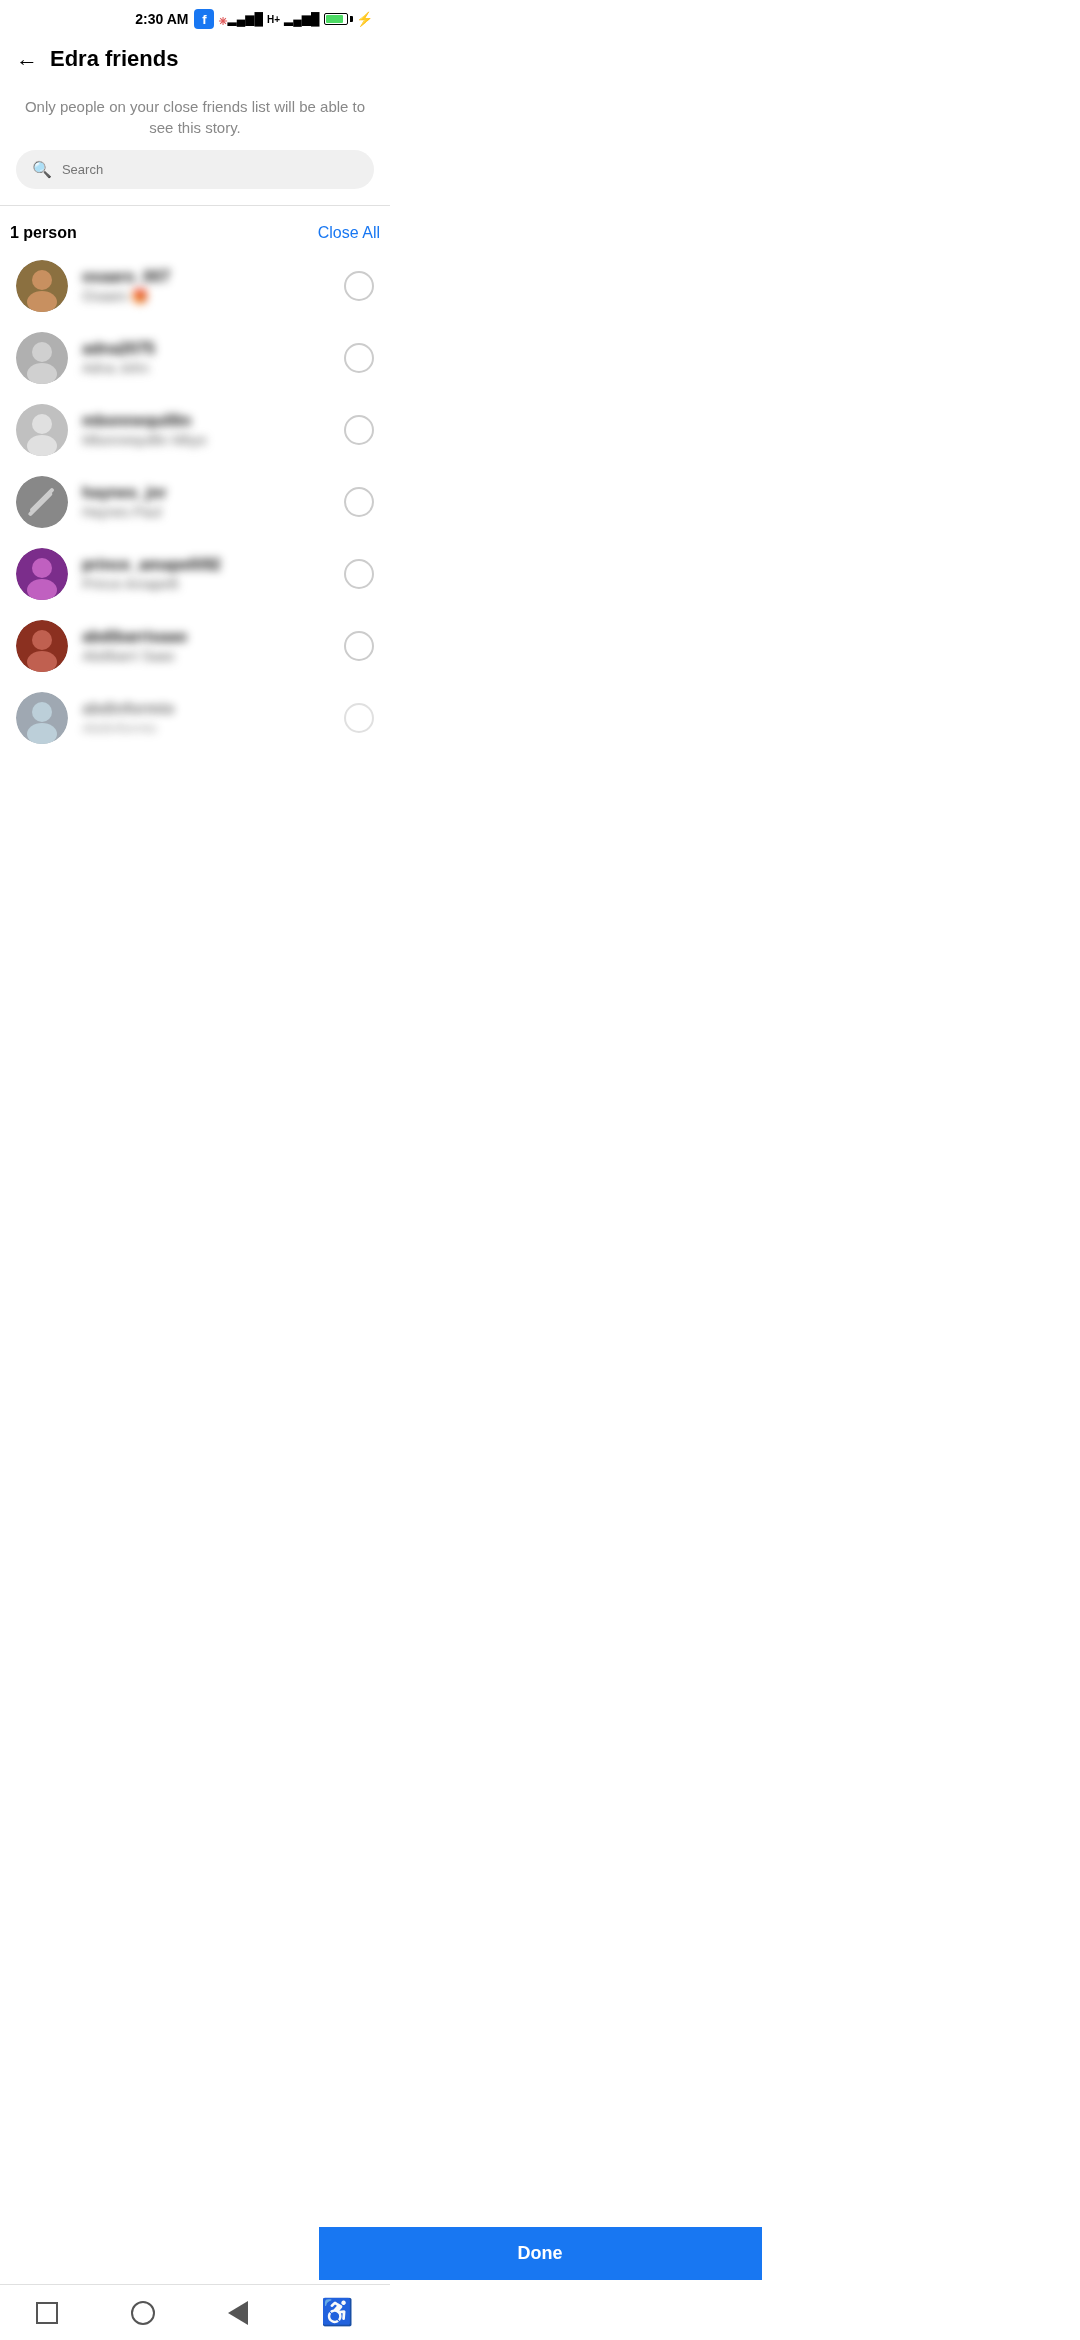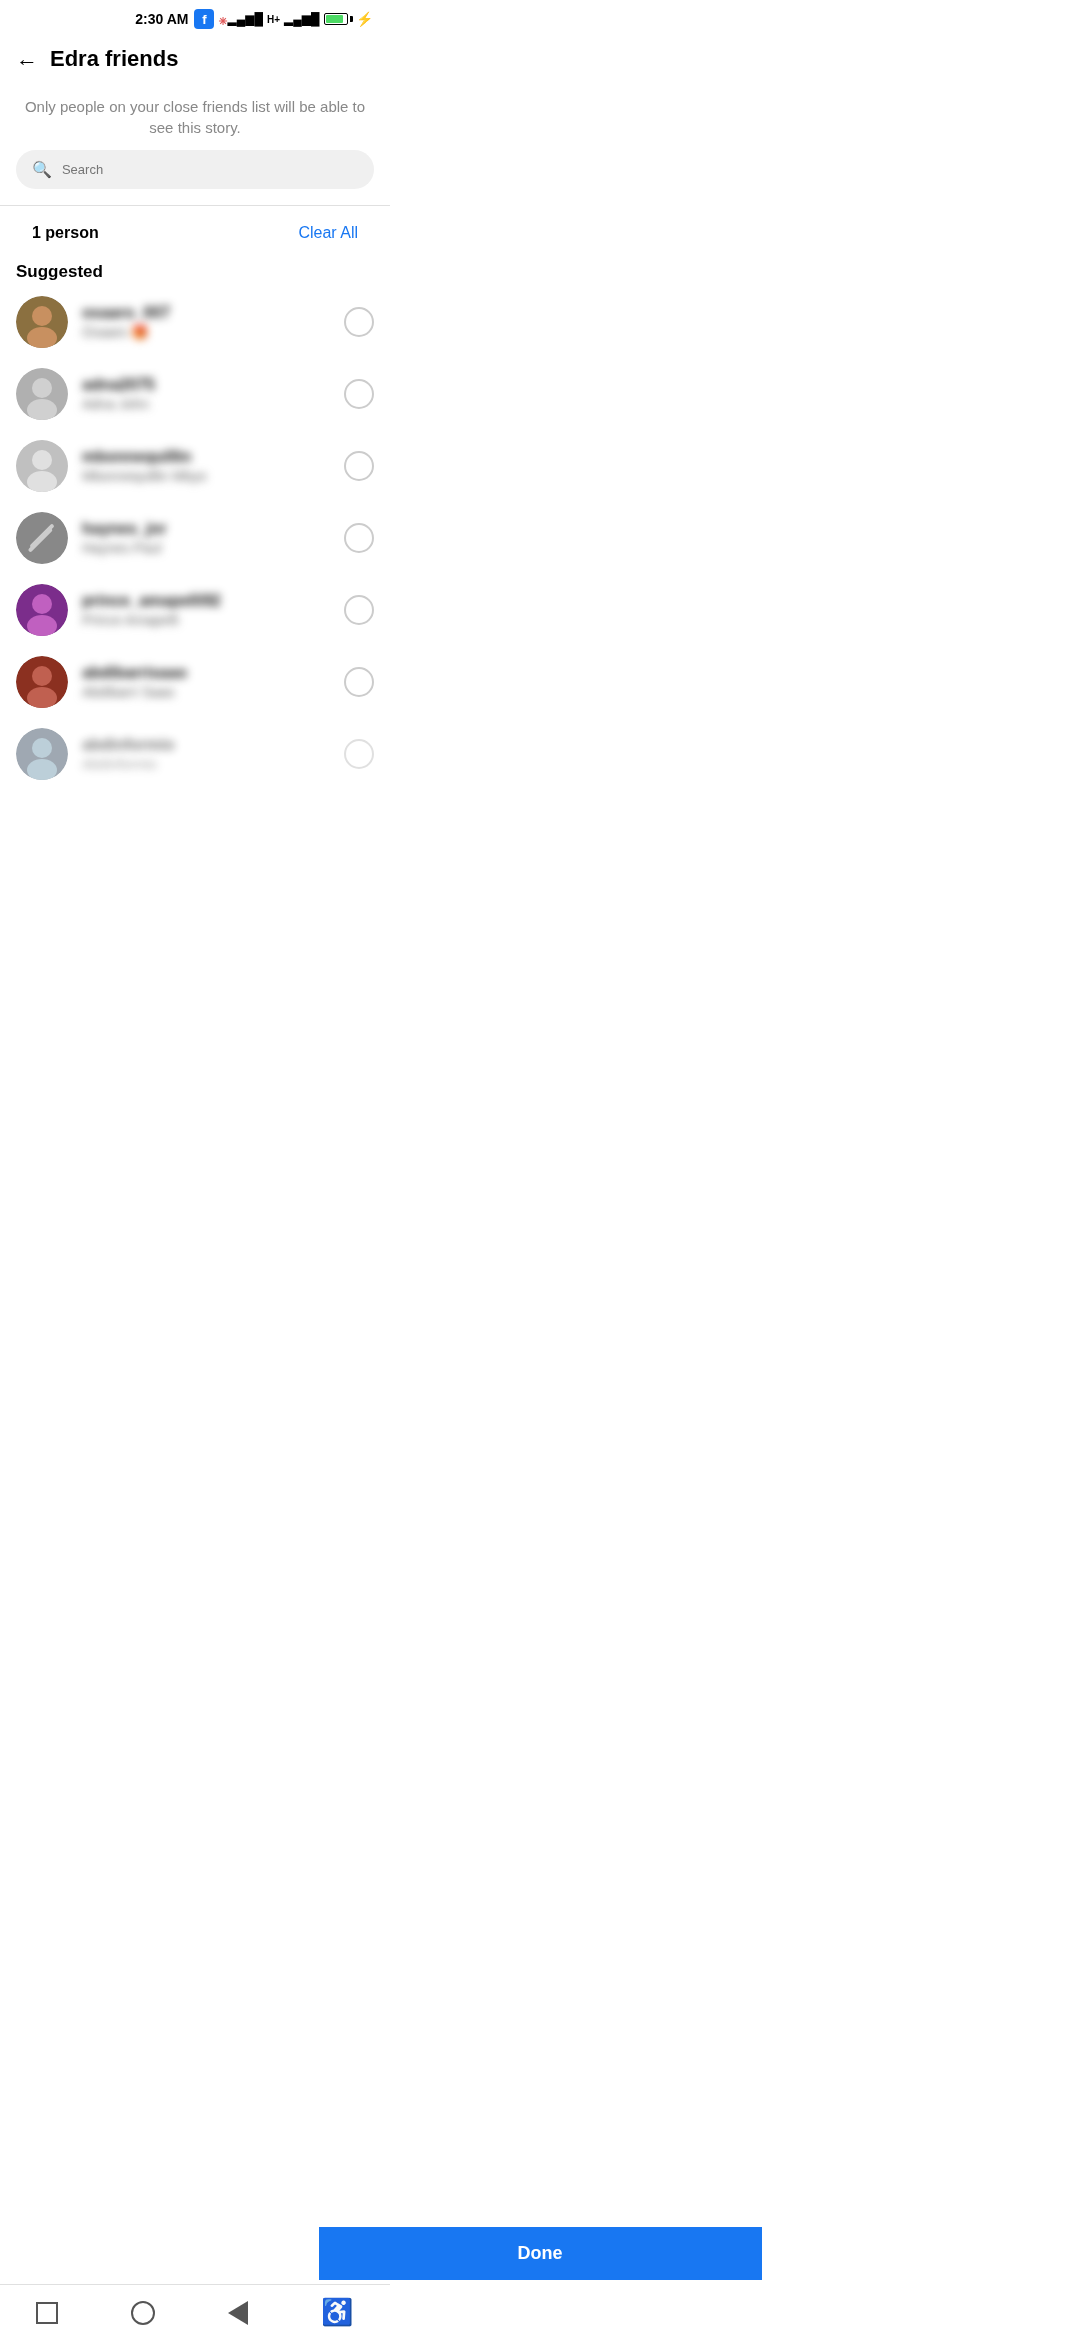--- a/index.html
+++ b/index.html
@@ -143,21 +143,21 @@
       height: 1px;
       background: #e0e0e0;
       margin: 0 0 8px 0;
     }
 
     
     .section-header {
       display: flex;
       justify-content: space-between;
       align-items: flex-end;
-      padding: 10px 32px 8px;
+      padding: 10px 10px 8px;
     }
     .section-count {
       font-size: 16px;
       font-weight: 700;
       color: #000;
     }
     .clear-all-btn {
       font-size: 16px;
       font-weight: 500;
       color: #1877f2;
@@ -354,25 +354,24 @@
     <input class="search-input" type="text" placeholder="Search" style="">
   </div>
 </div>
 
 <div class="divider"></div>
 
 <div class="scroll-area">
 
   <div class="section-header">
     <span class="section-count">1 person</span>
-    <span class="clear-all-btn">Clear All</span>
-  </div>
-
-
-  <div class="suggested-label">Suggested</div>
+    <span class="clear-all-btn">Close All</span>
+  </div>
+
+
 
   <div class="person-item">
     <div class="avatar">
       <svg viewBox="0 0 52 52" width="52" height="52">
           <circle cx="26" cy="26" r="26" fill="#8b7040"></circle>
           <circle cx="26" cy="20" r="10" fill="#c89060"></circle>
           <ellipse cx="26" cy="42" rx="15" ry="11" fill="#c89060"></ellipse>
         </svg>
     </div>
     <div class="person-info">

